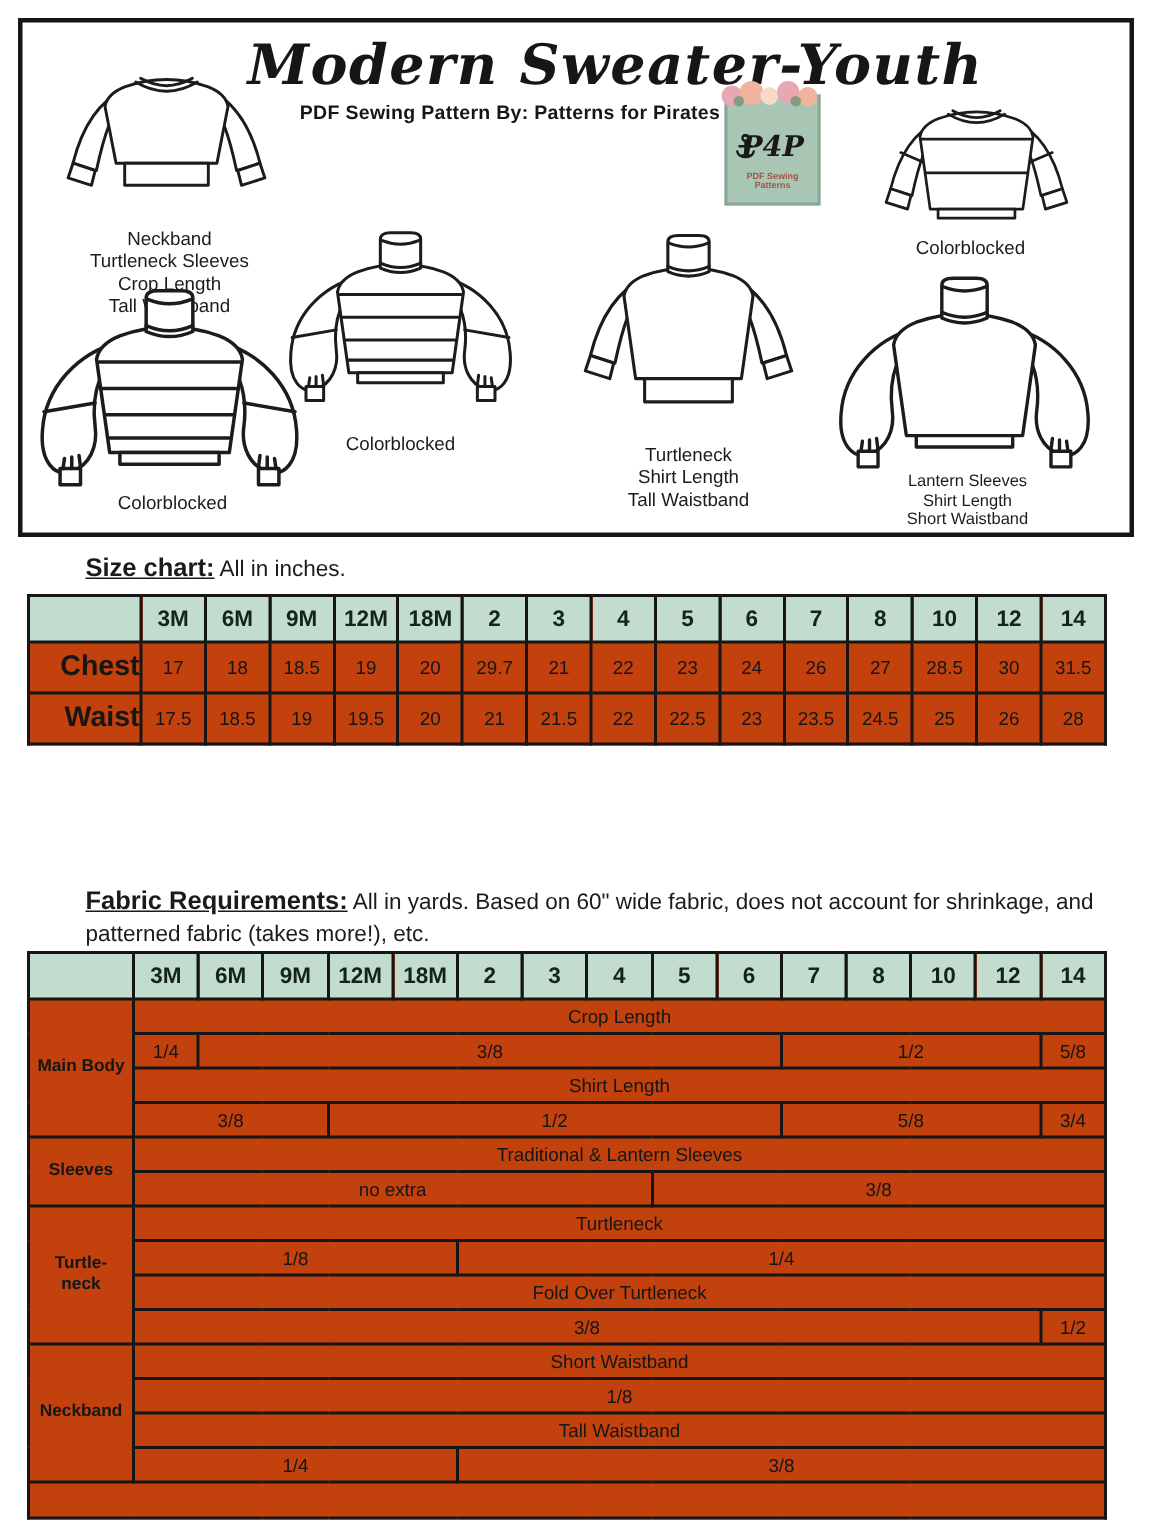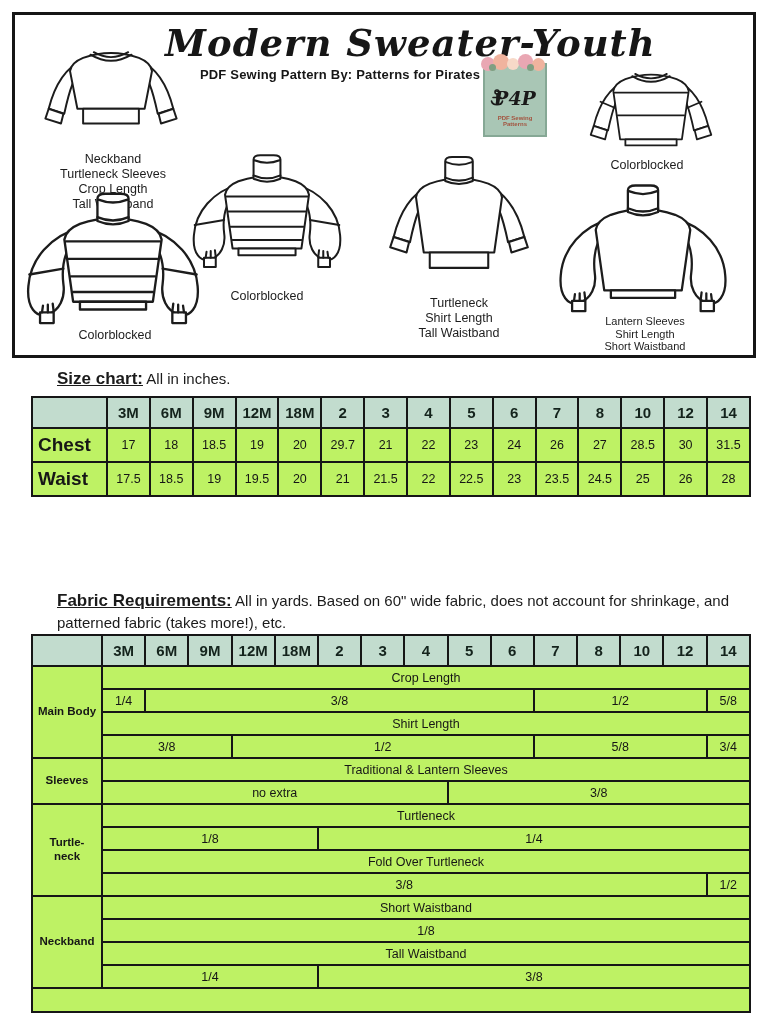--- a/index.html
+++ b/index.html
@@ -34,27 +34,27 @@
 
   .illus-label { position: absolute; text-align: center; font-size: 12.5px; line-height: 1.2;
                  white-space: pre-line; color: #1c1c1c; }
   .illus-label.small { font-size: 11px; line-height: 1.14; }
 
   
   .sec-heading { position: absolute; left: 25px; font-size: 15px; line-height: 1.35; color: #1b1b1b; margin-left: 32px; }
   .sec-heading .h { font-weight: bold; text-decoration: underline; font-size: 17px; }
 
   
-  table { border-collapse: collapse; table-layout: fixed; position: absolute; left: 31px;
-          background: #bef264; }
+  table { border-collapse: collapse; table-layout: fixed; position: absolute; left: 18px;
+          background: #c2410c; }
   th, td { border: 2px solid #161616; text-align: center; overflow: hidden; }
 
   table.size { top: 396px; width: 720px; }
   .size th.hdr { background: #c2dcce; font-weight: bold; font-size: 15px; height: 31px; color: #14231c; }
-  .size th.rowlabel { font-size: 19px; font-weight: bold; text-align: left; padding-left: 5px; height: 34px; }
+  .size th.rowlabel { font-size: 19px; font-weight: bold; text-align: right; padding-left: 5px; height: 34px; }
   .size td.val { font-size: 12.5px; }
 
   table.fabric { top: 634px; width: 720px; }
   .fabric th.hdr { background: #c2dcce; font-weight: bold; font-size: 15px; height: 31px; color: #14231c; }
   .fabric th.sec-label { font-size: 11.5px; font-weight: bold; white-space: pre-line; line-height: 1.2; }
   .fabric td.group-title { font-size: 12.5px; height: 23px; }
   .fabric td.fr-val { font-size: 12.5px; height: 23px; }
   .fabric td.empty { height: 24px; }
 </style>
 </head>

